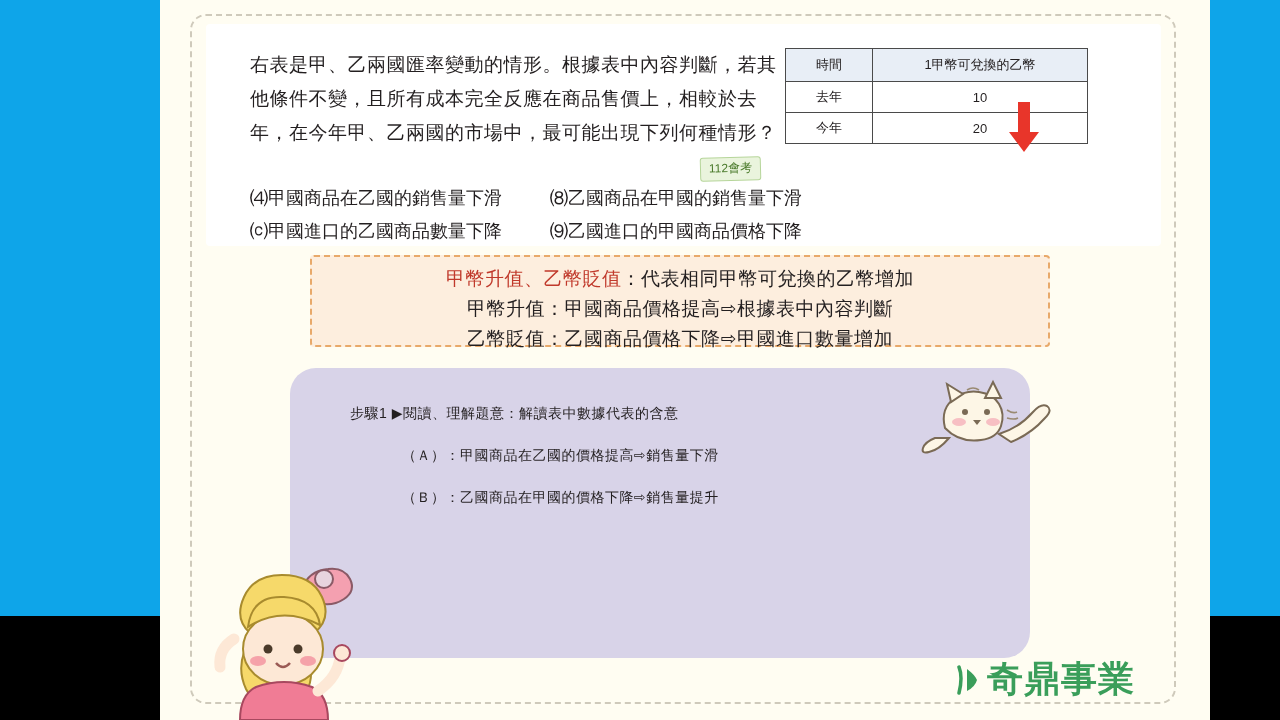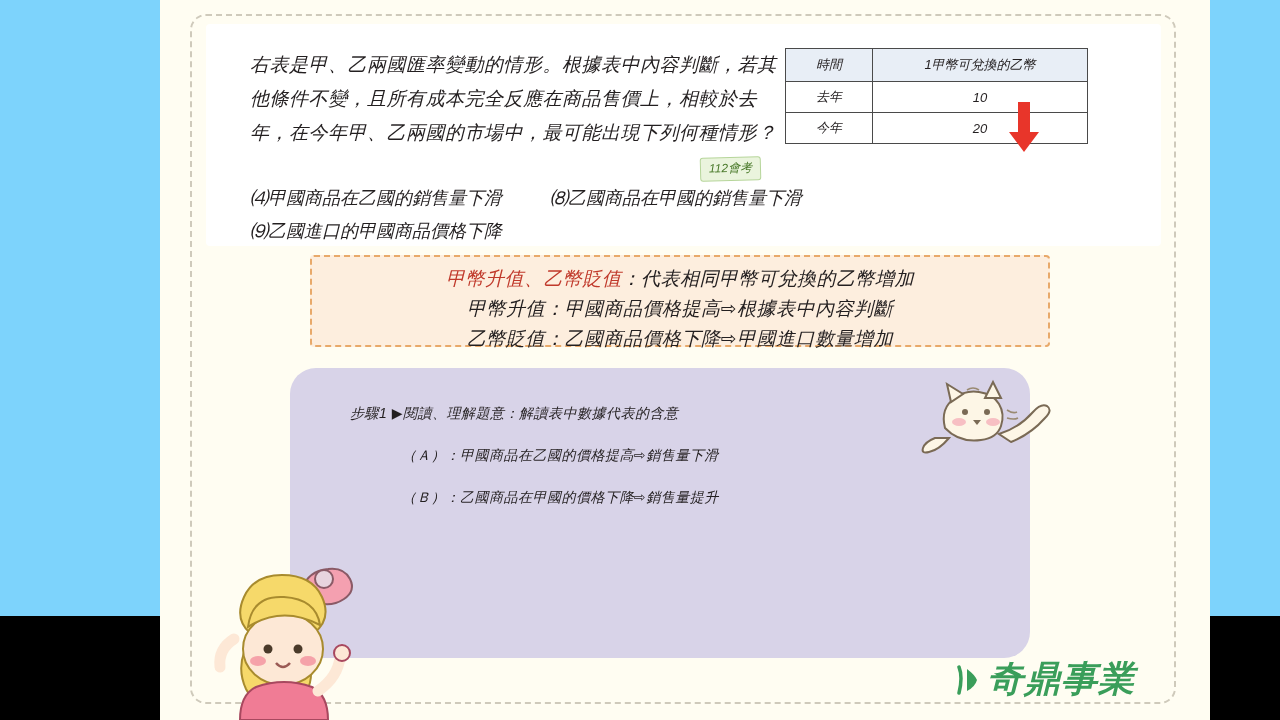--- a/index.html
+++ b/index.html
@@ -10,22 +10,21 @@
   body {
     width: 1280px;
     height: 720px;
     overflow: hidden;
     font-family: "Liberation Sans", "DejaVu Sans", sans-serif;
   }
   .stage {
     position: relative;
     width: 1280px;
     height: 616px;
-    background: #7dd3fc;
-    font-style: italic;
+    background: #0ea5e9;
   }
   .slide {
     position: absolute;
     left: 160px;
     top: 0;
     width: 1050px;
     height: 720px;
     background: #fffdf2;
     box-sizing: border-box;
   }
@@ -207,20 +206,21 @@
     <div class="question">右表是甲、乙兩國匯率變動的情形。根據表中內容判斷，若其他條件不變，且所有成本完全反應在商品售價上，相較於去年，在今年甲、乙兩國的市場中，最可能出現下列何種情形？</div>
 
     <div class="badge">112會考</div>
 
     <div class="options">
       <div class="opt-row">
         <div class="opt-cell">⑷甲國商品在乙國的銷售量下滑</div>
         <div class="opt-cell wide">⑻乙國商品在甲國的銷售量下滑</div>
       </div>
       <div class="opt-row">
+        <div class="opt-cell">⒞甲國進口的乙國商品數量下降</div>
         <div class="opt-cell wide">⑼乙國進口的甲國商品價格下降</div>
       </div>
     </div>
 
     <table class="data-table">
       <thead>
         <tr>
           <th class="col-time">時間</th>
           <th class="col-val">1甲幣可兌換的乙幣</th>
         </tr>

